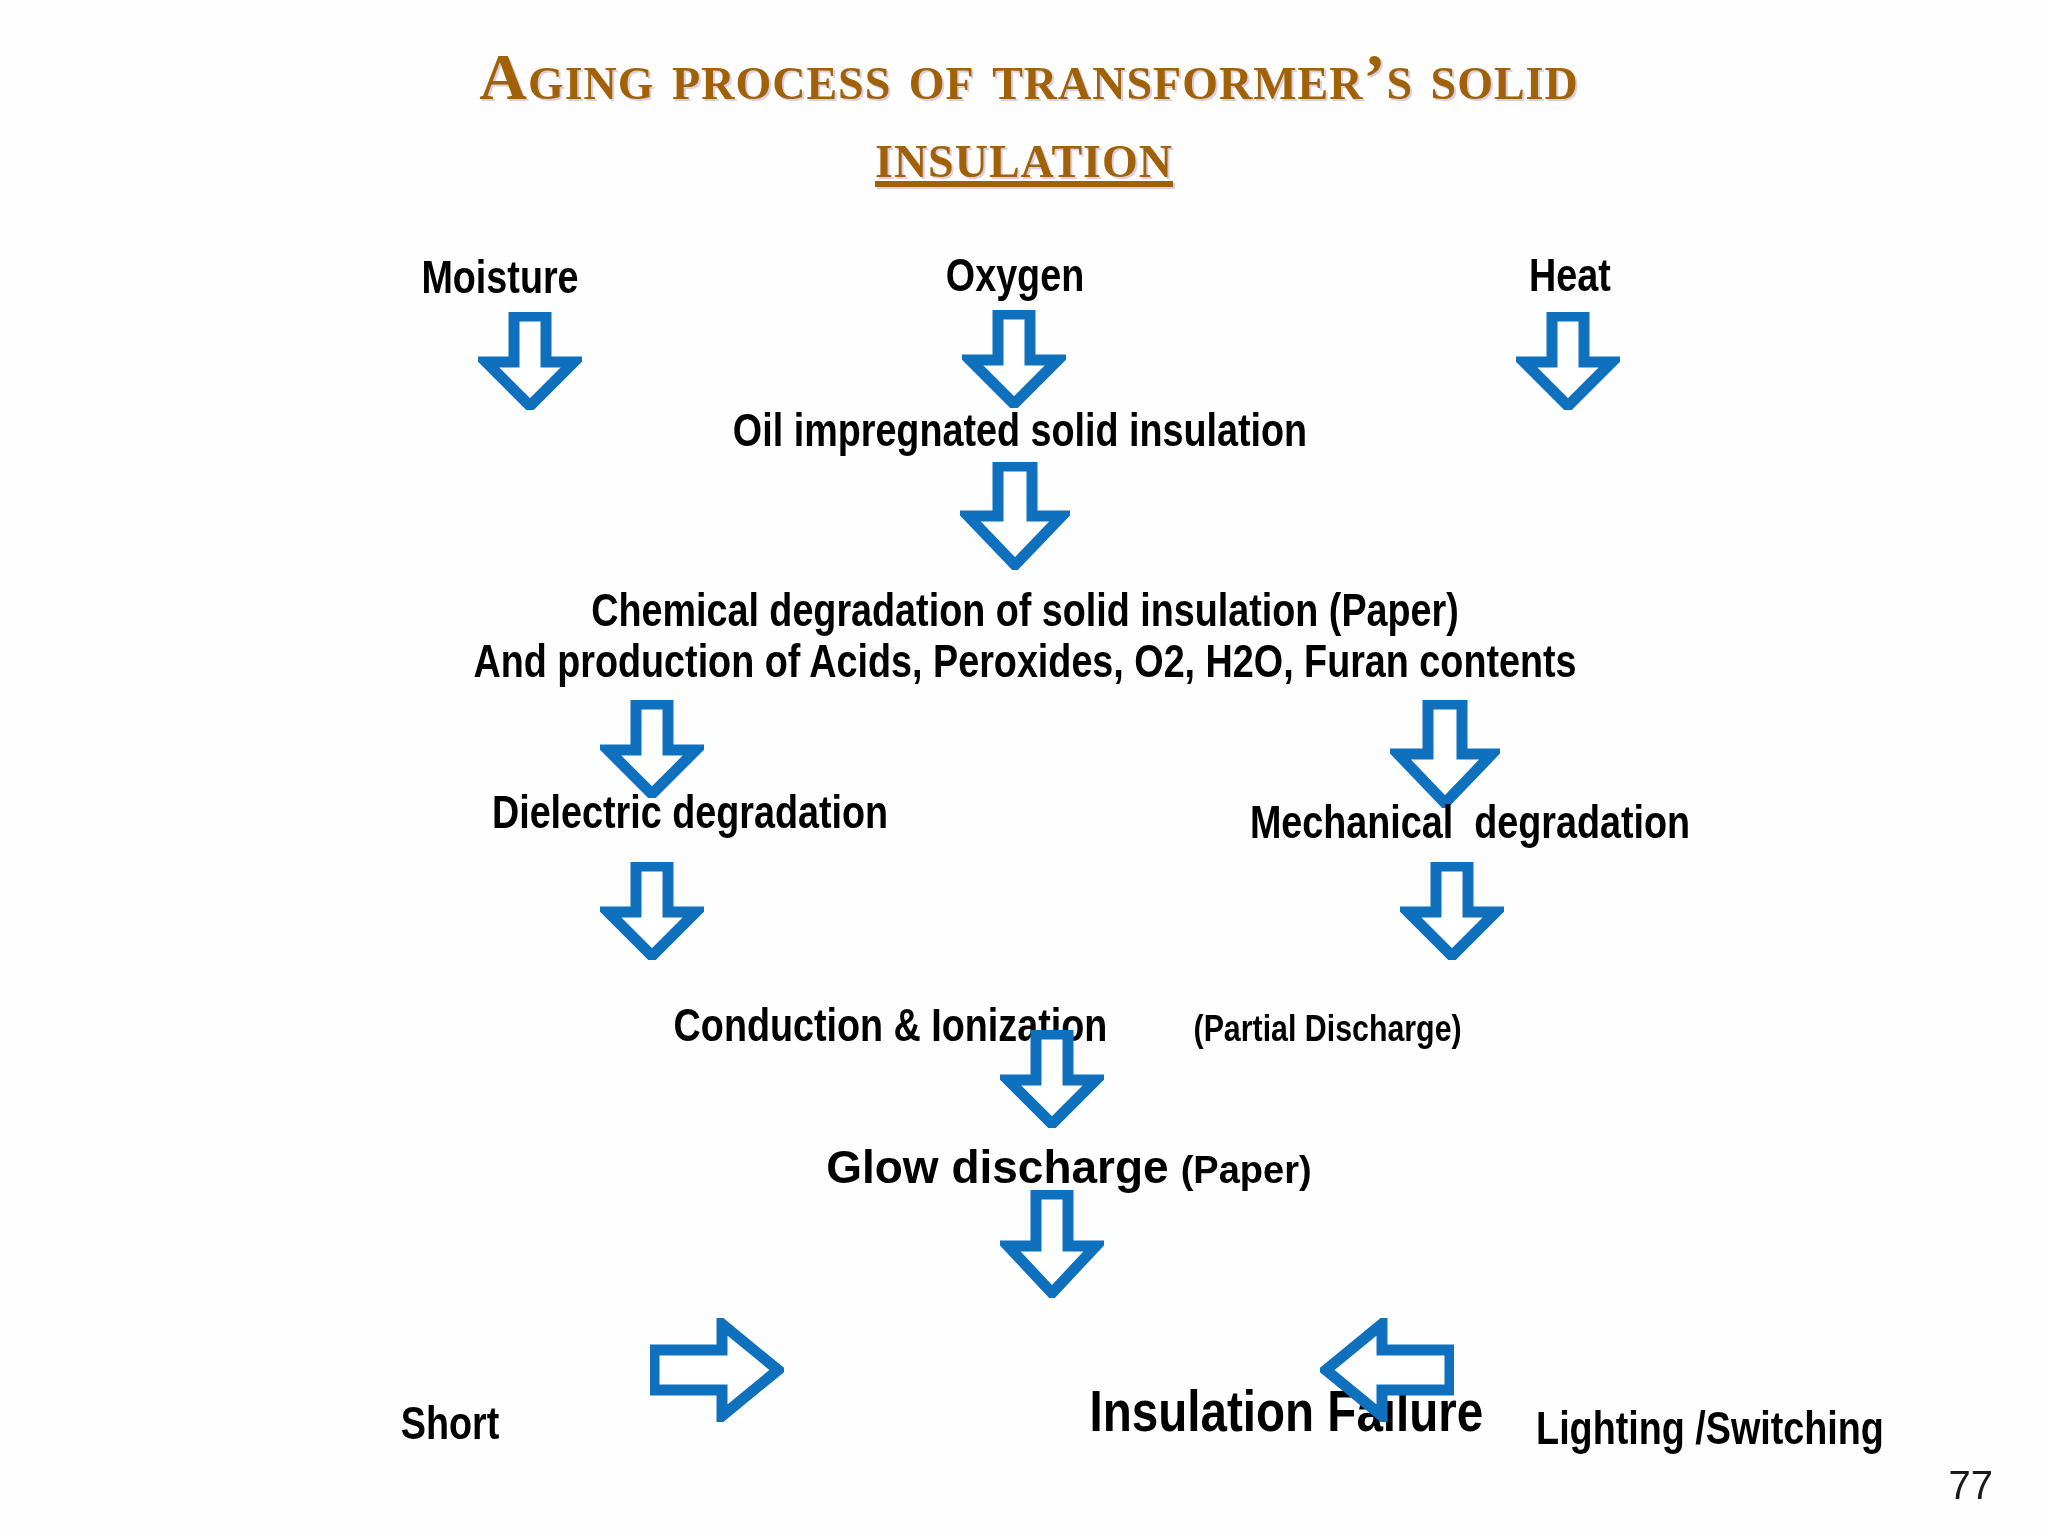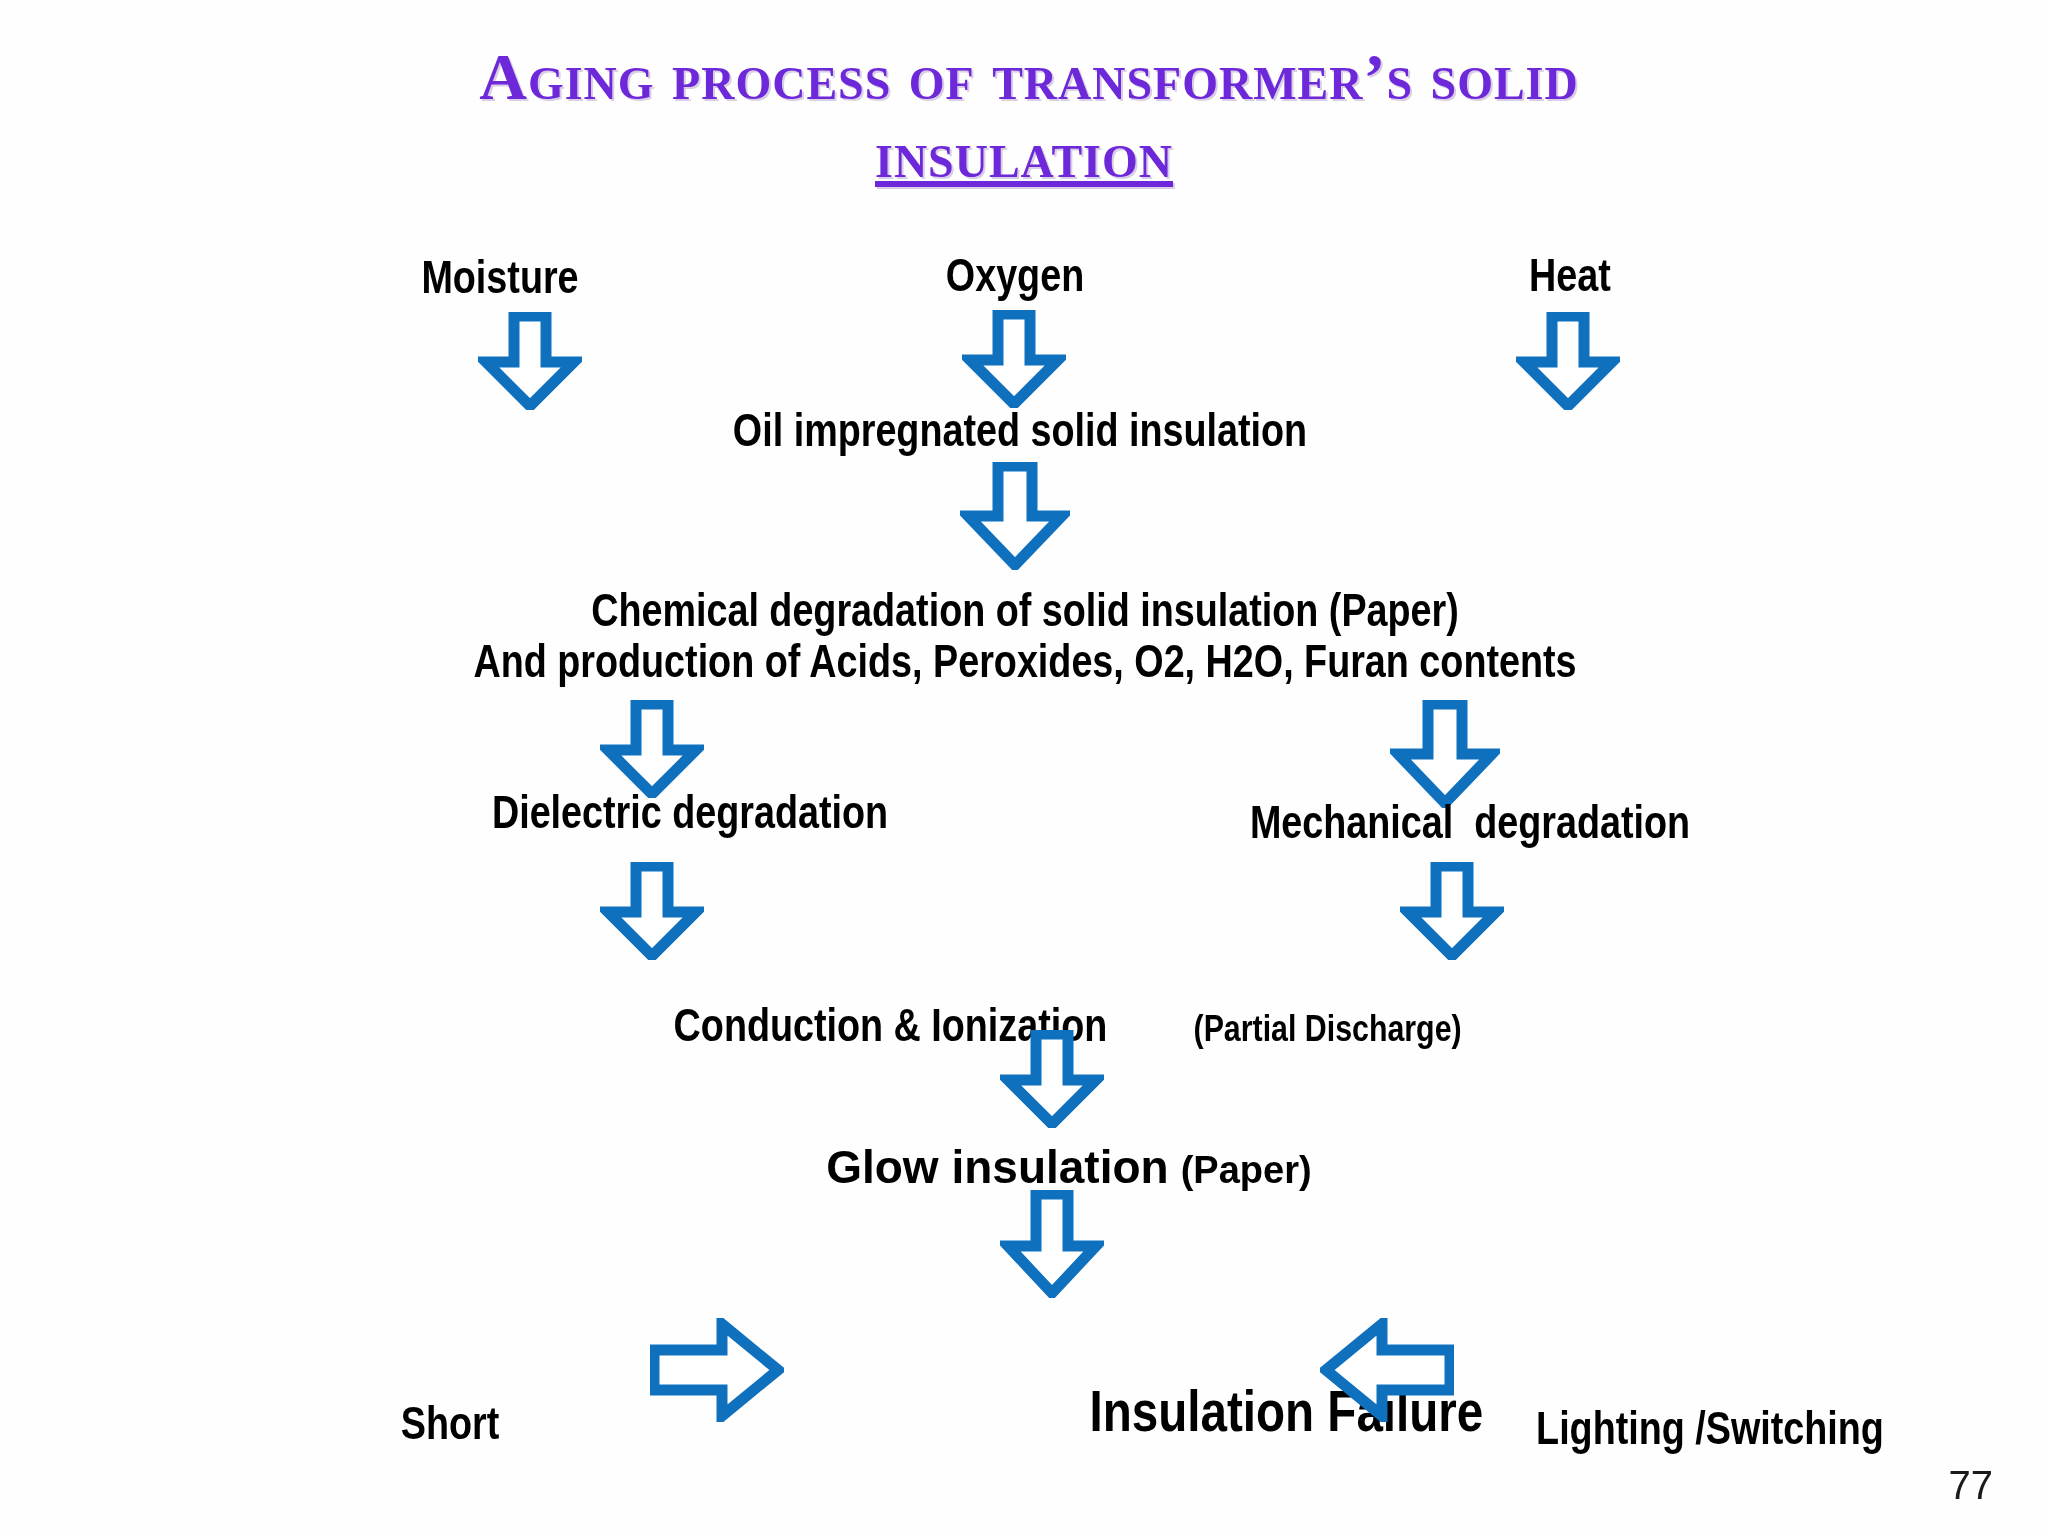--- a/index.html
+++ b/index.html
@@ -23,21 +23,21 @@
     position: absolute;
     left: 0;
     top: 38px;
     width: 2048px;
     text-align: center;
     font-family: "Liberation Serif", "DejaVu Serif", serif;
     font-weight: bold;
     font-size: 66px;
     line-height: 1.18;
     letter-spacing: 1px;
-    color: #6d28d9;
+    color: #a16207;
     font-variant: small-caps;
     text-shadow: 2px 2px 0 rgba(150,120,180,0.35);
   }
   .title .l1 { display:block; padding-left: 10px; }
   .title .l2 { display:block;text-decoration:underline; }
 
   
   .node {
     position: absolute;
     color: #000000;
@@ -147,21 +147,21 @@
     <span class="cond" style="display:inline-block; font-size:46px; vertical-align:baseline;">Conduction &amp; Ionization</span><span class="cond" style="display:inline-block; font-size:37px; vertical-align:baseline; padding-left:10px;">(Partial Discharge)</span>
   </div>
 
   <div class="arrow" style="left:1000px; top:1030px;">
     <svg width="104" height="98" viewBox="0 0 104 98" aria-hidden="true">
       <path d="M36 4 L68 4 L68 50 L96 50 L52 94 L8 50 L36 50 Z" fill="#FFFFFF" stroke="#0F70BE" stroke-width="11" stroke-linejoin="miter"></path>
     </svg>
   </div>
 
   <div class="node ctr" style="left:620px; top:1122px; width:880px;">
-    <span style="display:inline-block; font-size:46px; vertical-align:baseline;">Glow insulation</span><span style="display:inline-block; font-size:38px; vertical-align:baseline; padding-left:12px;">(Paper)</span>
+    <span style="display:inline-block; font-size:46px; vertical-align:baseline;">Glow discharge</span><span style="display:inline-block; font-size:38px; vertical-align:baseline; padding-left:12px;">(Paper)</span>
   </div>
 
   <div class="arrow" style="left:1000px; top:1190px;">
     <svg width="104" height="108" viewBox="0 0 104 108" aria-hidden="true">
       <path d="M36 4 L68 4 L68 56 L96 56 L52 103 L8 56 L36 56 Z" fill="#FFFFFF" stroke="#0F70BE" stroke-width="11" stroke-linejoin="miter"></path>
     </svg>
   </div>
 
   <div class="node cond ctr" style="left:270px; top:1295px; width:360px; font-size:46px; line-height:1.12;">
     <span style="display:block;">Short</span>

